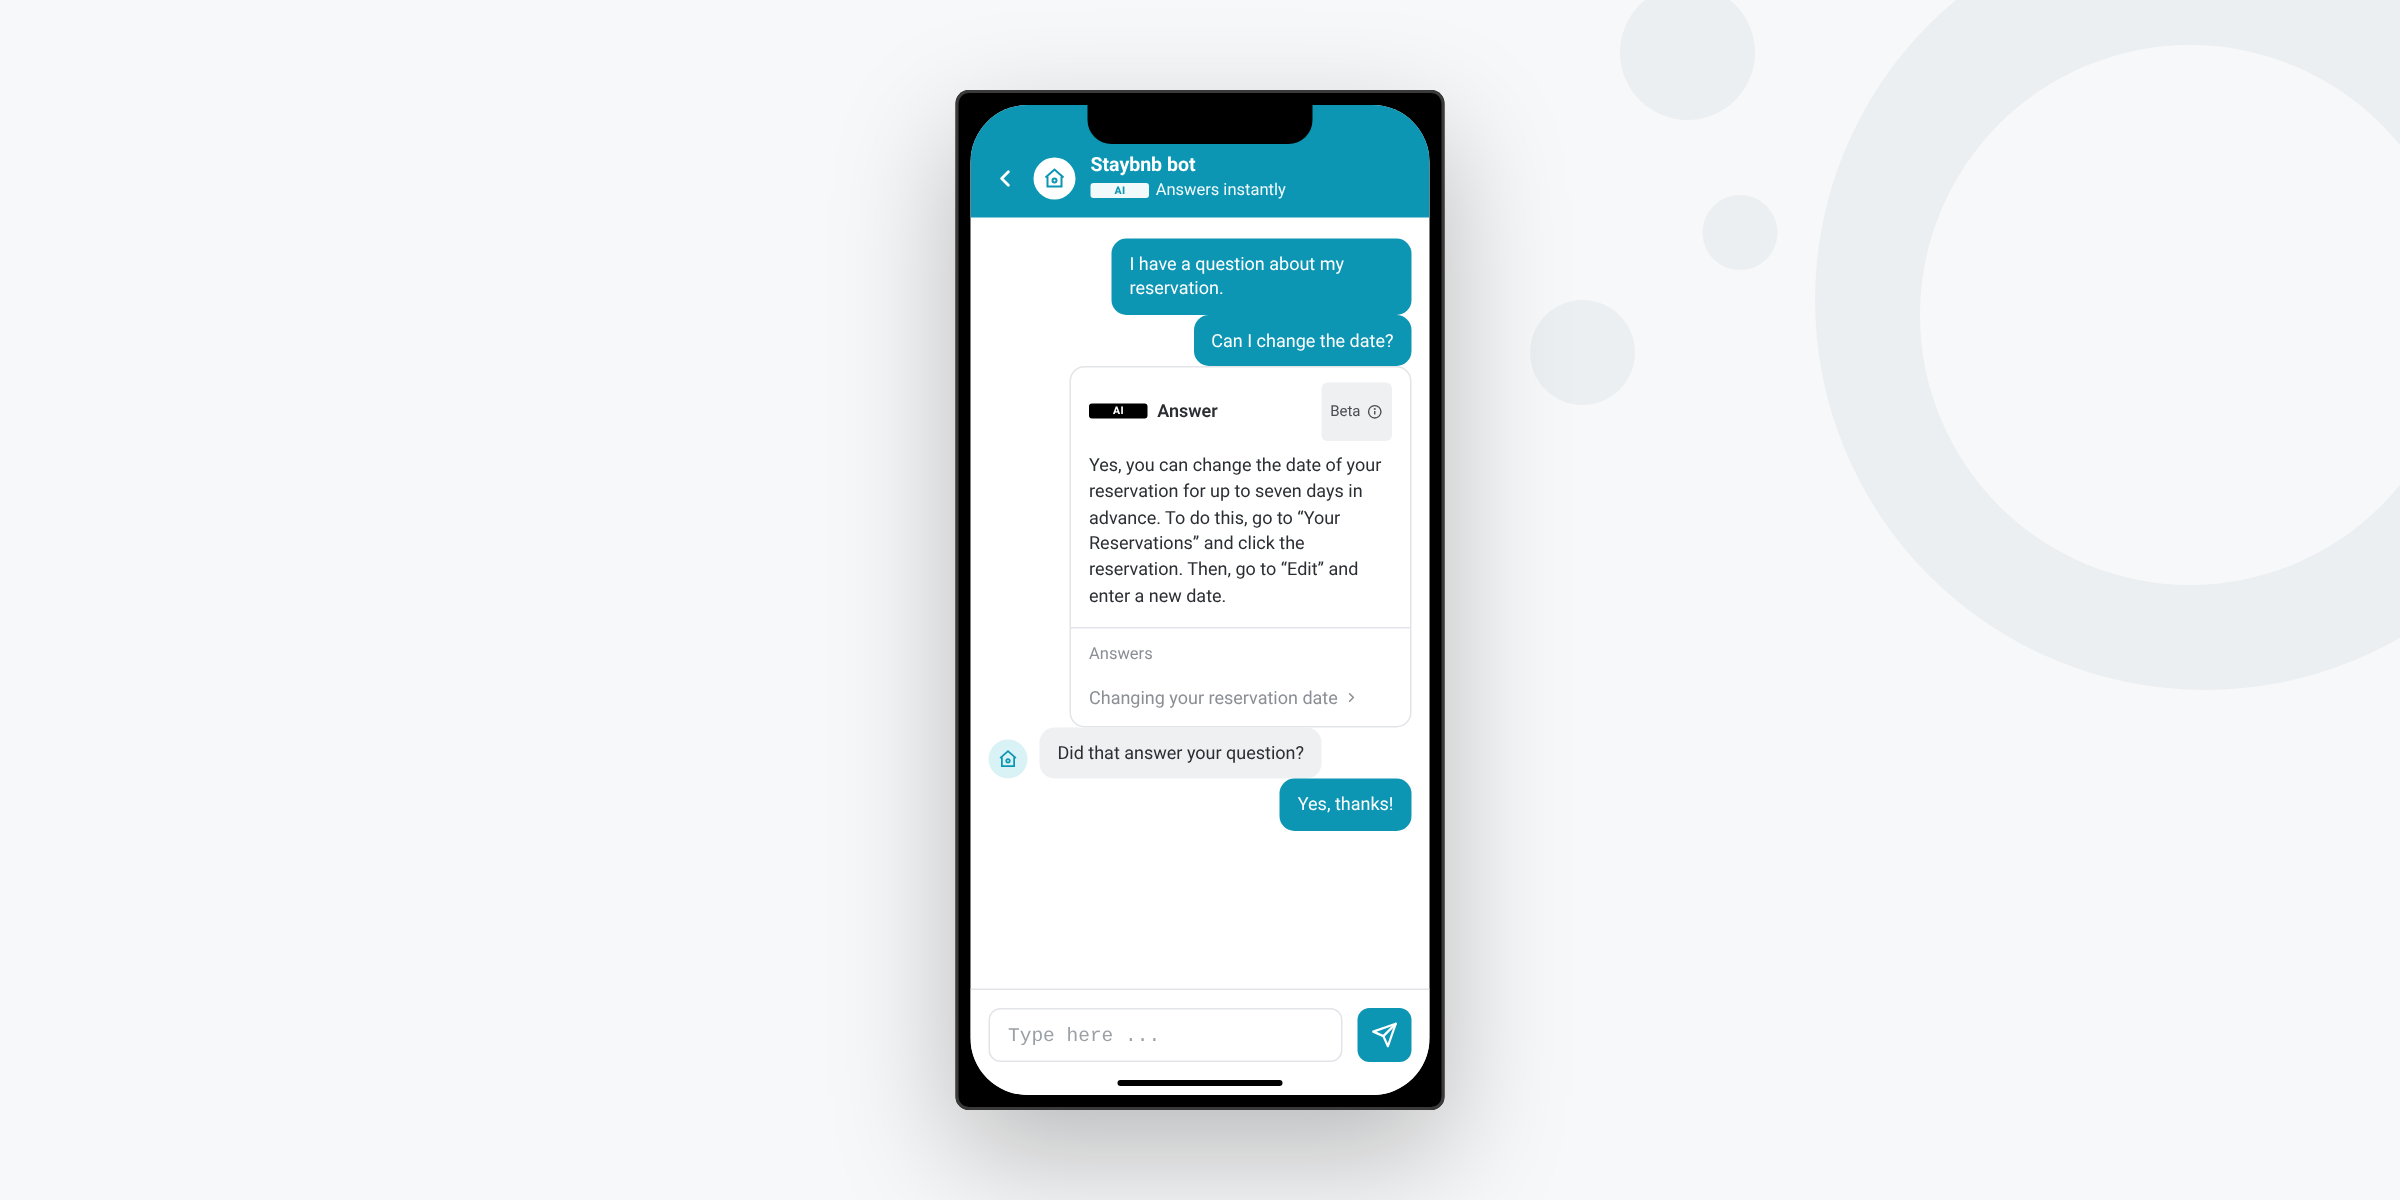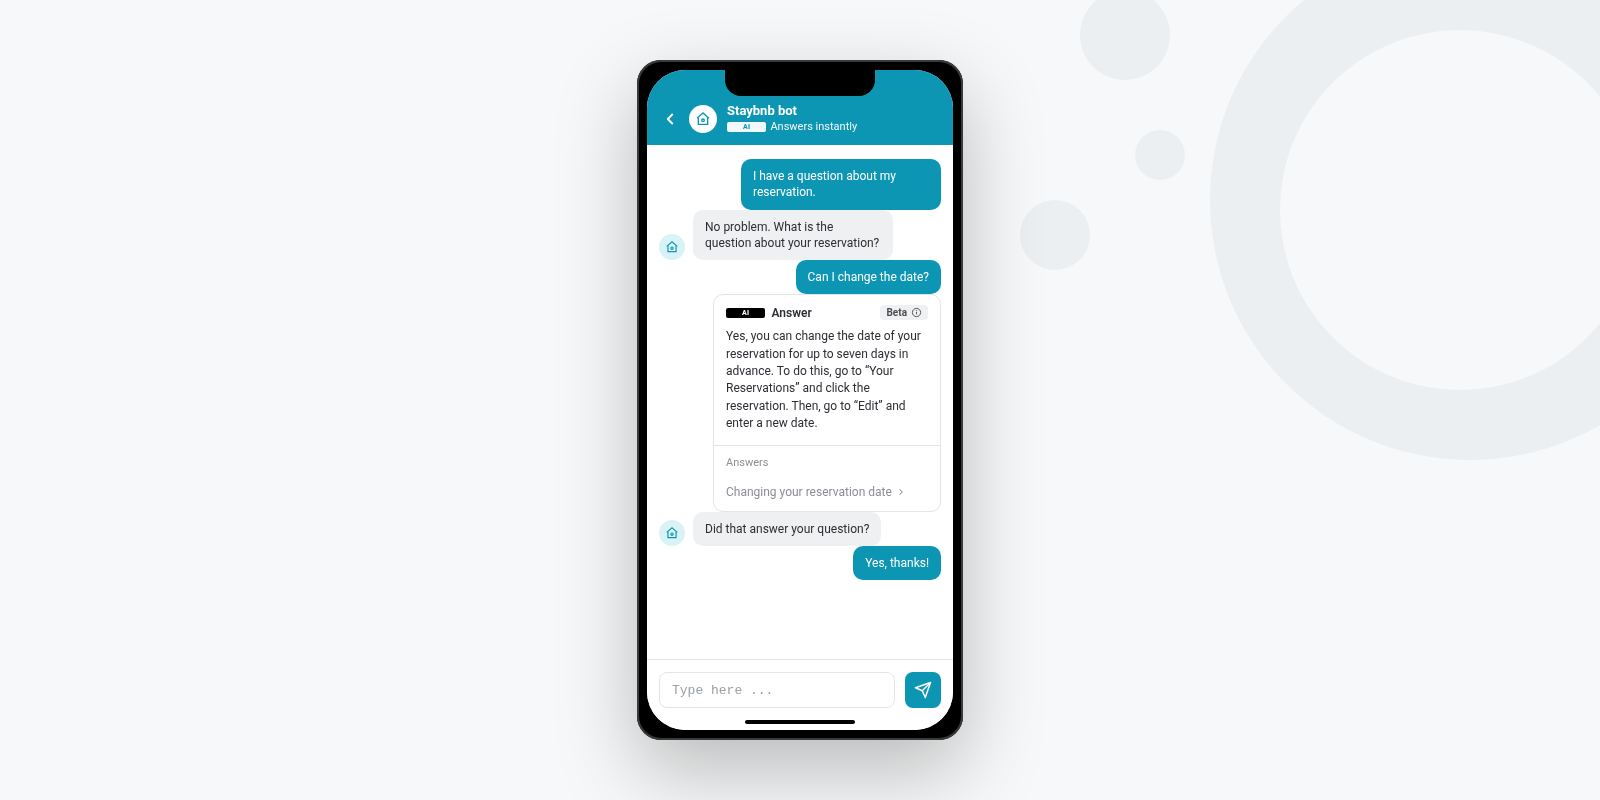--- a/index.html
+++ b/index.html
@@ -30,21 +30,21 @@
   .deco-cut { position:absolute; width:360px; height:360px; background:var(--bg); border-radius:50%; right:-40px; top:30px; }
 
   .phone {
     position: absolute;
     left: 50%;
     top: 50%;
     transform: translate(-50%, -50%);
     width: 326px;
     height: 680px;
     background: #000;
-    border-radius: 24px;
+    border-radius: 9px;
     padding: 10px;
     box-shadow: 0 30px 80px rgba(0,0,0,0.25), 0 0 0 2px #3a3a3a inset;
   }
   .screen {
     width: 100%;
     height: 100%;
     background: #fff;
     border-radius: 38px;
     overflow: hidden;
     display: flex;
@@ -115,21 +115,21 @@
     overflow:hidden;
   }
   .ac-head {
     display:flex; align-items:center; justify-content:space-between;
     padding:10px 12px 0 12px;
   }
   .ac-head-left { display:flex; align-items:center; gap:6px; font-size:12px; font-weight:600; color:var(--text-dark);}
   .ai-badge.dark { background:#000; color:#fff; }
   .beta {
     display:flex; align-items:flex-start; gap:4px;
-    background:#eef0f2; color:#4a4d52; font-size:10px; padding:2px 6px; border-radius:4px;font-weight:bold;
+    background:#eef0f2; color:#4a4d52; font-size:10px; padding:14px 6px; border-radius:4px;
   }
   .ac-body { padding:8px 12px 12px 12px; font-size:12px; line-height:1.45; color:var(--text-dark);}
   .ac-source { border-top:1px solid var(--border); padding:10px 12px 12px 12px;}
   .ac-source-label { font-size:11px; color:var(--text-gray); margin-bottom:3px;}
   .ac-source-link { font-size:12px; color:var(--text-gray); display:flex; align-items:center; gap:4px; cursor:pointer;margin-top:16px;}
 
   .composer {
     border-top:1px solid var(--border);
     padding:12px 12px 22px 12px;
     display:flex; gap:10px; align-items:center;
@@ -181,30 +181,20 @@
         </div>
       </div>
     </div>
 
     <div class="chat">
 
       <div class="row user">
         <div class="bubble user">I have a question about my reservation.</div>
       </div>
 
-      <div class="row">
-        <div class="bot-avatar">
-          <svg viewBox="0 0 24 24" fill="none" stroke="#0c96b3" stroke-width="2">
-              <path d="M3 11 L12 3 L21 11"></path>
-              <path d="M5 10 V20 H19 V10"></path>
-              <circle cx="12" cy="14" r="2"></circle>
-            </svg>
-        </div>
-        <div class="bubble bot">No problem. What is the question about your reservation?</div>
-      </div>
 
       <div class="row user">
         <div class="bubble user">Can I change the date?</div>
       </div>
 
       <div class="answer-card">
         <div class="ac-head">
           <div class="ac-head-left">
             <span class="ai-badge dark">AI</span>
             <span>Answer</span>

